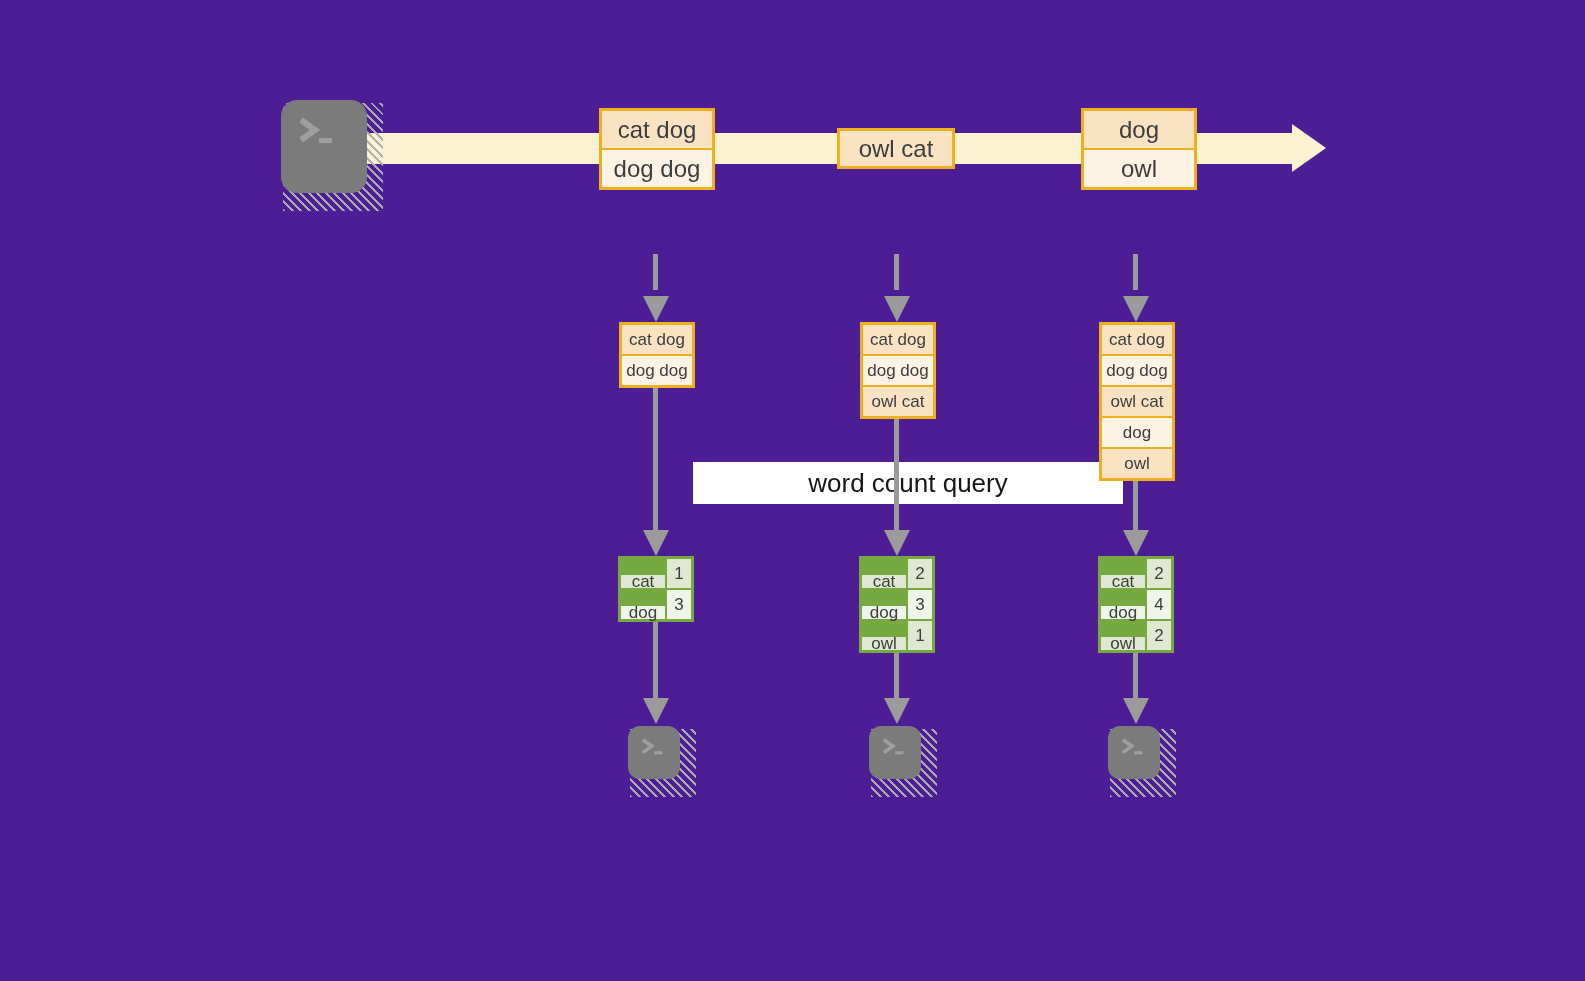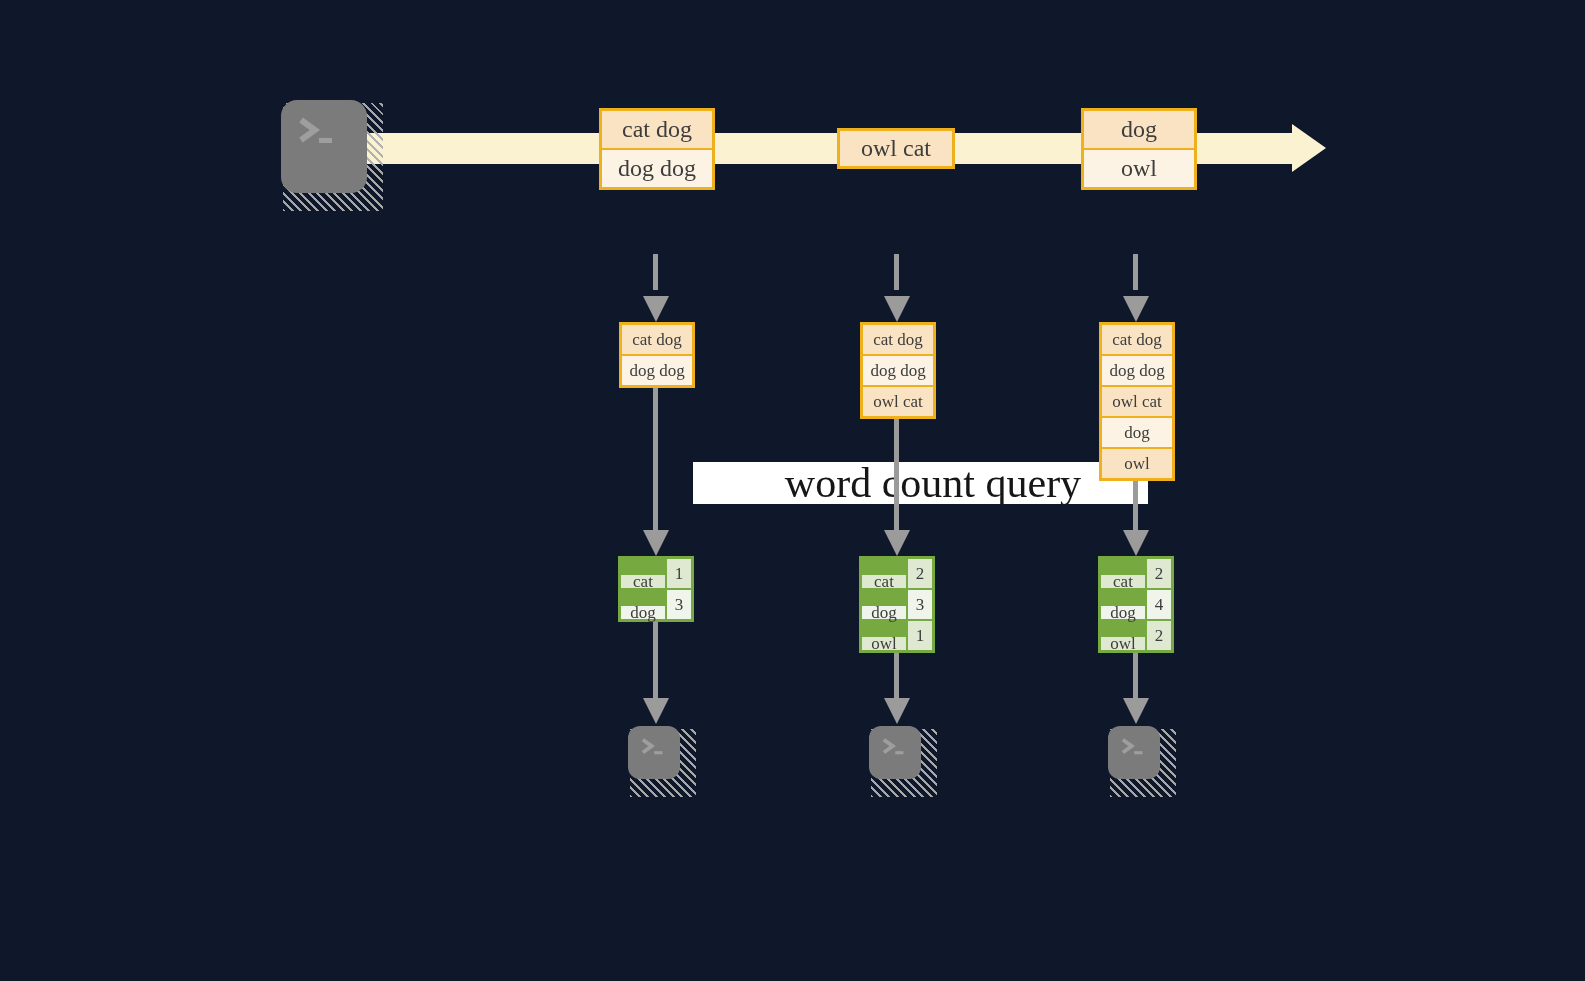--- a/index.html
+++ b/index.html
@@ -1,17 +1,17 @@
 <!DOCTYPE html>
 <html><head>
 <meta charset="utf-8">
 <style>
   html,body{margin:0;padding:0;background:#000;}
-  .canvas{position:relative;width:1585px;height:981px;background:#0f172a;overflow:hidden;
-          font-family:Liberation Serif, serif;color:#3d3d3d;}
+  .canvas{position:relative;width:1585px;height:981px;background:#4c1d95;overflow:hidden;
+          font-family:Liberation Sans, sans-serif;color:#3d3d3d;}
 
   
   .stream-band{position:absolute;left:330px;top:133px;width:962px;height:31px;
                background:#faf2d0;z-index:1;}
   .stream-headwrap{position:absolute;left:1292px;top:124px;width:0;height:0;z-index:1;
                border-top:24px solid transparent;border-bottom:24px solid transparent;
                border-left:34px solid #faf2d0;}
 
   
   .term{position:absolute;z-index:3;}
@@ -35,21 +35,21 @@
 
   
   .shaft{position:absolute;width:5px;background:#9b9b9b;z-index:6;}
   .head-down{position:absolute;width:0;height:0;z-index:6;
       border-left:13px solid transparent;border-right:13px solid transparent;
       border-top:26px solid #9b9b9b;}
 
   
   .query-label{position:absolute;left:693px;top:462px;width:430px;height:42px;
       background:#ffffff;z-index:5;display:flex;align-items:center;justify-content:center;
-      font-size:42px;color:#161616;padding-left:25px;}
+      font-size:26px;color:#161616;}
 
   
   .gtable{position:absolute;border:3px solid #76a93f;background:#76a93f;
       display:flex;flex-direction:column;gap:2px;z-index:6;}
   .grow{display:flex;gap:2px;height:29px;}
   .grow .word{width:44px;display:flex;align-items:center;justify-content:center;font-size:17px;margin-top:16px;}
   .grow .val{width:24px;display:flex;align-items:center;justify-content:center;font-size:17px;}
   .gA{background:#dfe9d2;}
   .gB{background:#f0f5eb;}
 </style>

